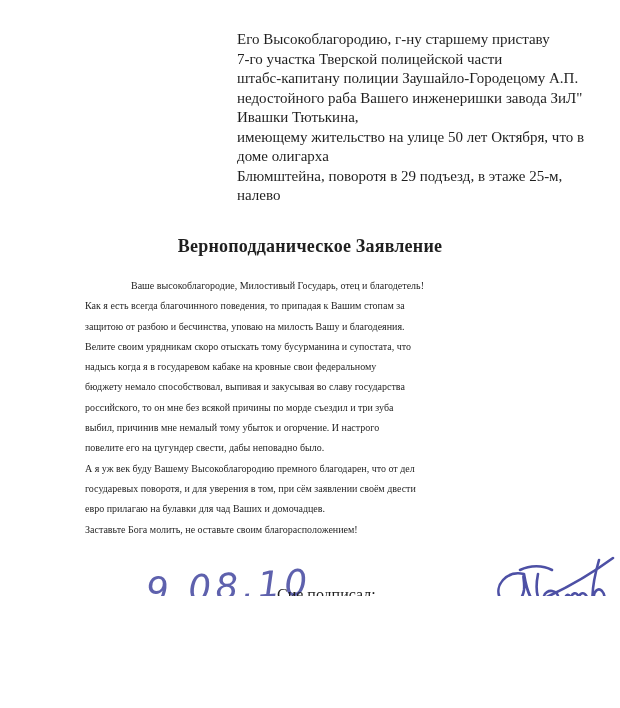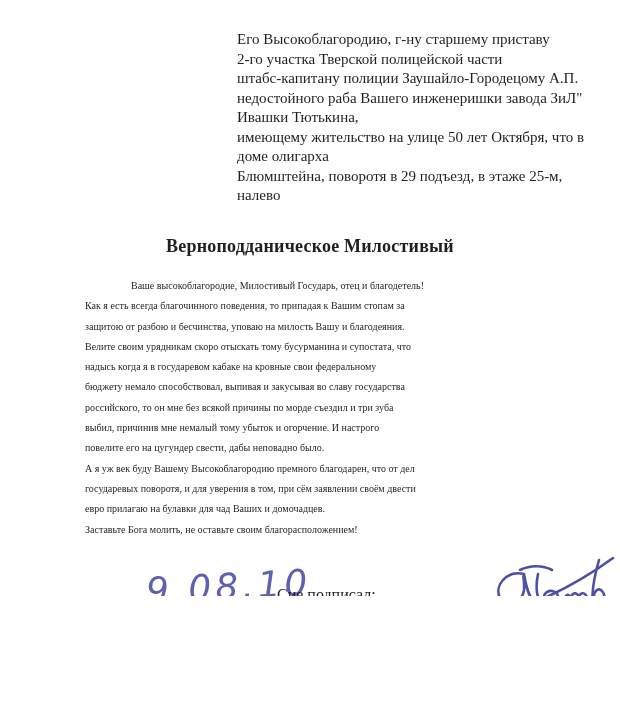--- a/index.html
+++ b/index.html
@@ -73,31 +73,31 @@
   }
   .signature svg { display: block; width: 132px; height: 84px; }
 </style>
 </head>
 <body>
 
 <div class="page">
 
   <div class="address">
     <div class="line">Его Высокоблагородию, г-ну старшему приставу</div>
-    <div class="line">2-го участка Тверской полицейской части</div>
+    <div class="line">7-го участка Тверской полицейской части</div>
     <div class="line">штабс-капитану полиции Заушайло-Городецому А.П.</div>
     <div class="line">недостойного раба Вашего инженеришки завода ЗиЛ"</div>
     <div class="line">Ивашки Тютькина,</div>
     <div class="line">имеющему жительство на улице 50 лет Октября, что в</div>
     <div class="line">доме олигарха</div>
     <div class="line">Блюмштейна, поворотя в 29 подъезд, в этаже 25-м,</div>
     <div class="line">налево</div>
   </div>
 
-  <div class="doc-title">Верноподданическое Милостивый</div>
+  <div class="doc-title">Верноподданическое Заявление</div>
 
   <div class="body-text">
     <div class="line indent">Ваше высокоблагородие, Милостивый Государь, отец и благодетель!</div>
     <div class="line">Как я есть всегда благочинного поведения, то припадая к Вашим стопам за</div>
     <div class="line">защитою от разбою и бесчинства, уповаю на милость Вашу и благодеяния.</div>
     <div class="line">Велите своим урядникам скоро отыскать тому бусурманина и супостата, что</div>
     <div class="line">надысь когда я в государевом кабаке на кровные свои федеральному</div>
     <div class="line">бюджету немало способствовал, выпивая и закусывая во славу государства</div>
     <div class="line">российского, то он мне без всякой причины по морде съездил и три зуба</div>
     <div class="line">выбил, причинив мне немалый тому убыток и огорчение. И настрого</div>

